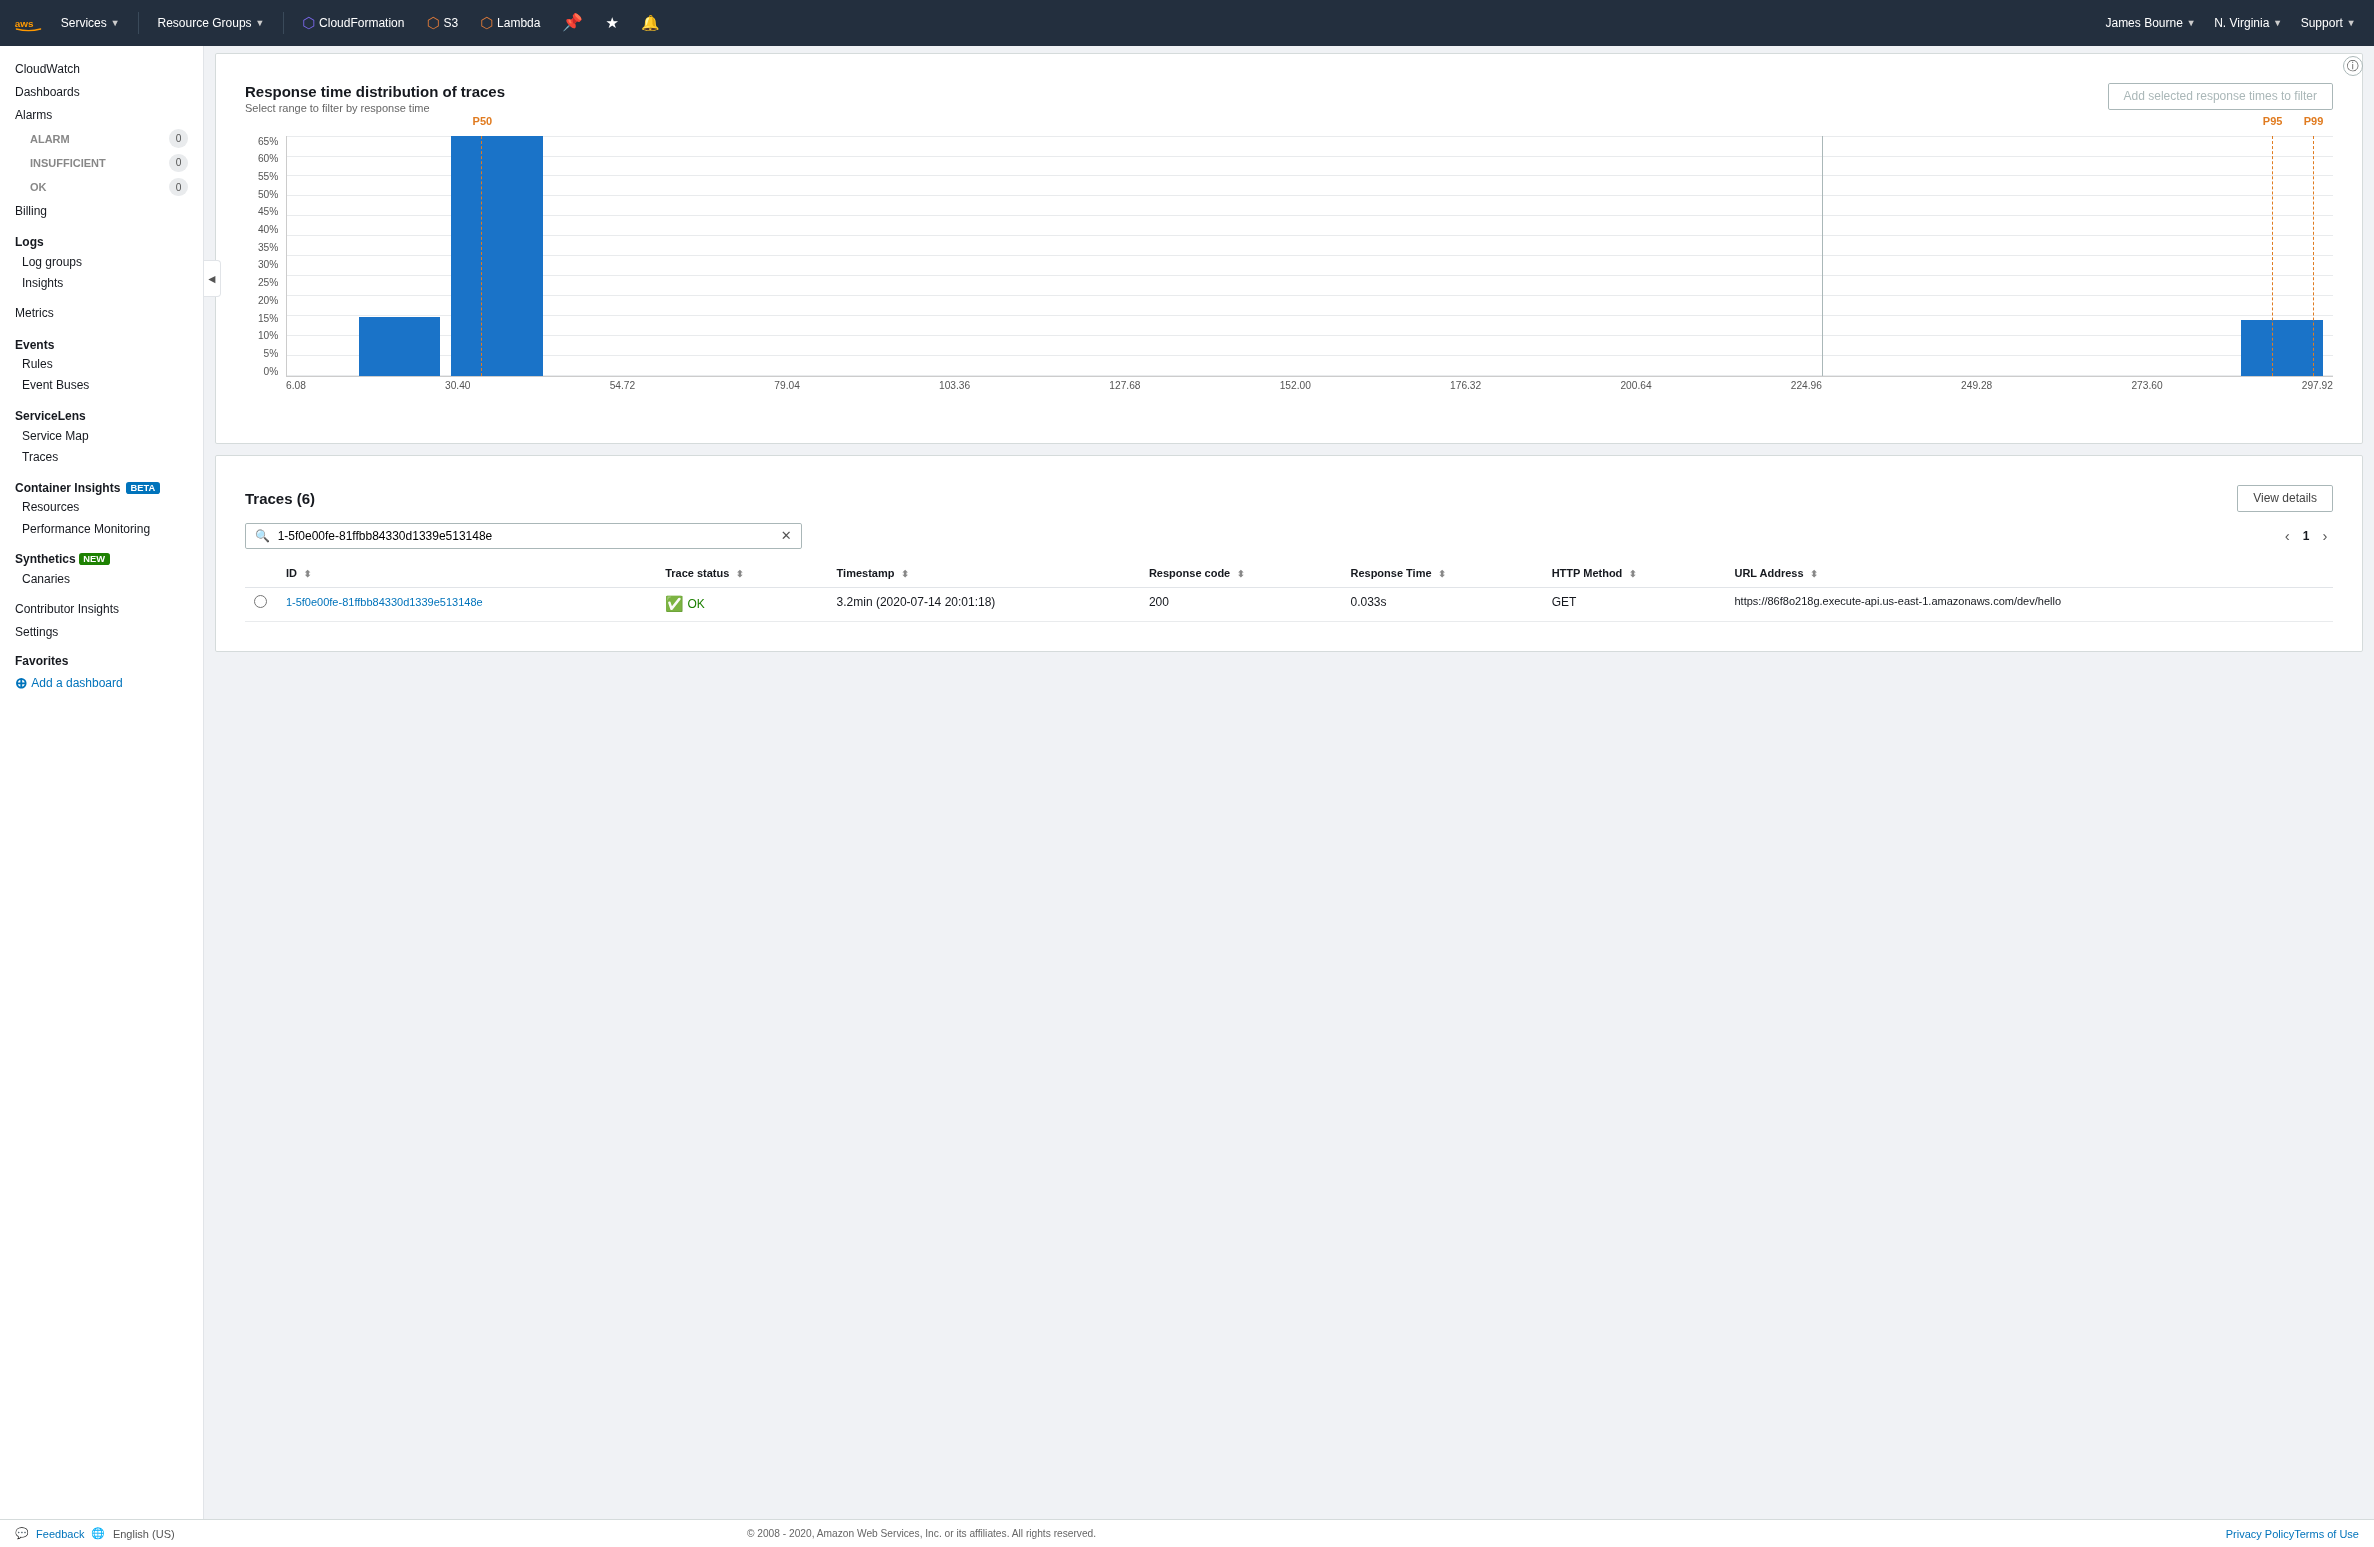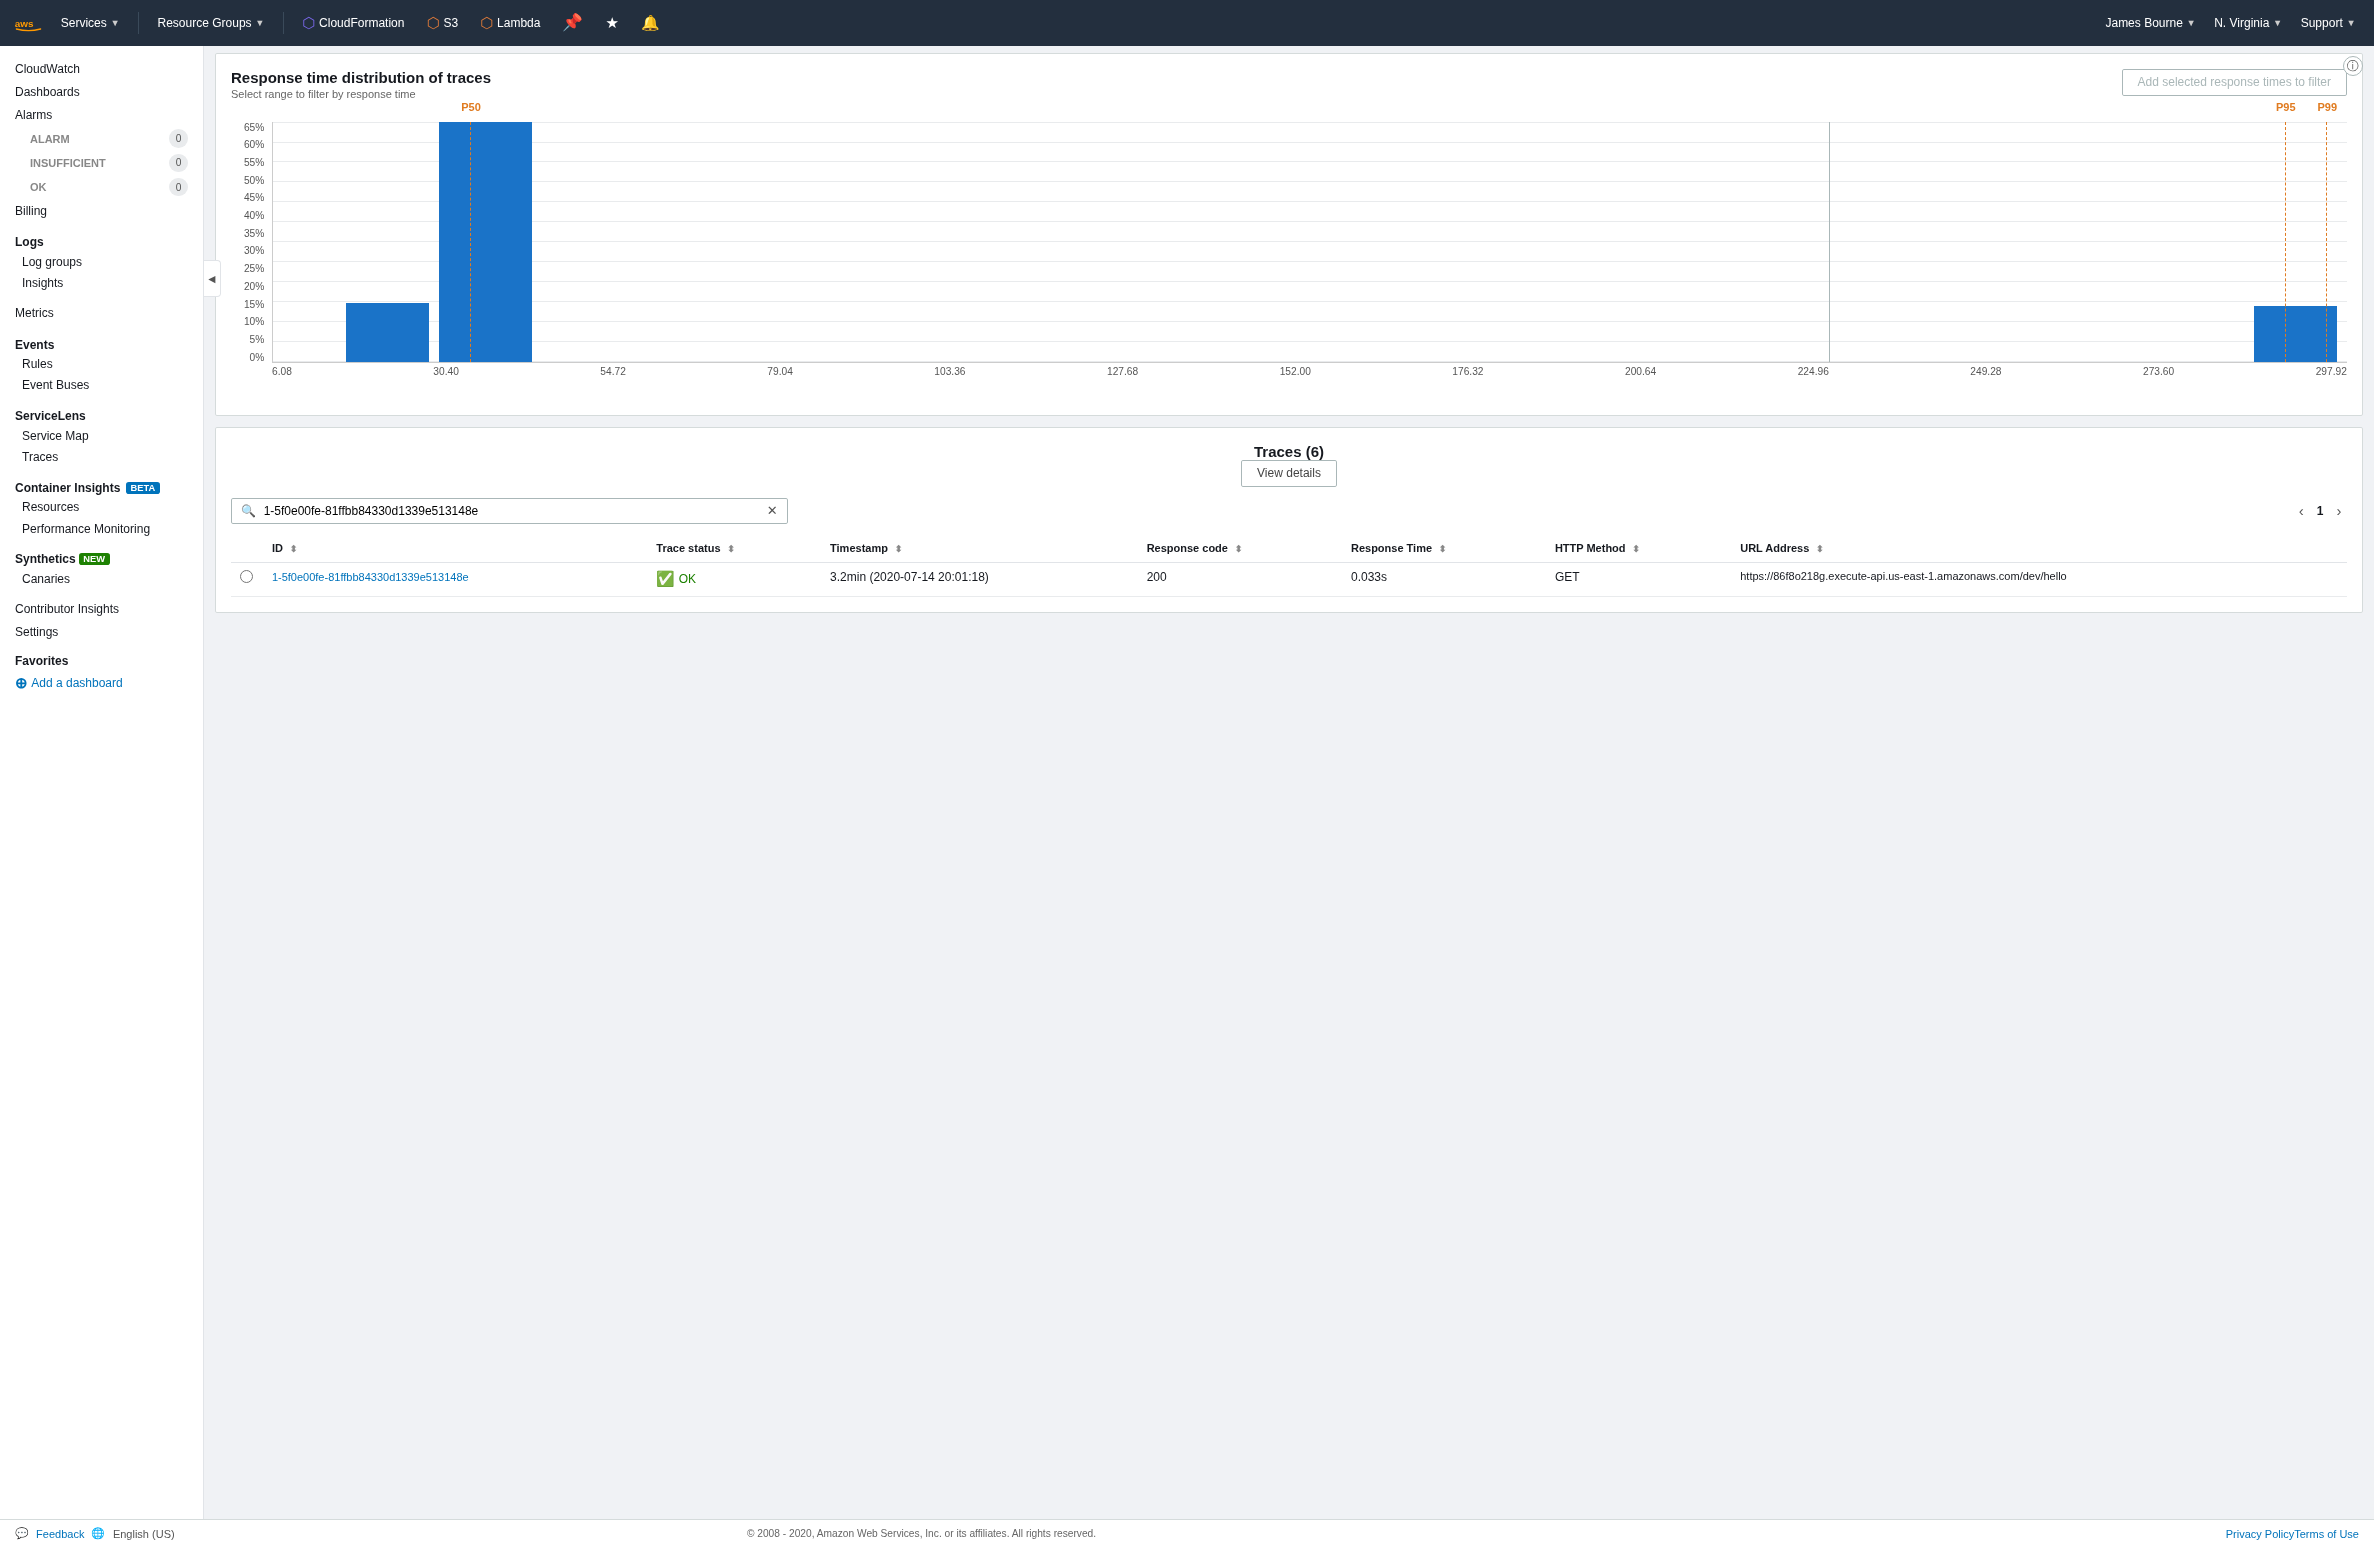--- a/index.html
+++ b/index.html
@@ -108,21 +108,21 @@
       padding: 0;
       background: #f0f2f5;
     }
 
     
     .panel {
       background: #fff;
       border: 0.9px solid #d5dbdb;
       border-radius: 1.9px;
       margin: 11px;
-      padding: 15px;
+      padding: 29px;
     }
 
     
     .chart-header {
       display: flex;
       justify-content: space-between;
       align-items: flex-start;
       margin-bottom: 7.4px;
     }
     .chart-title { font-size: 15px; font-weight: 700; color: #16191f; }
@@ -214,21 +214,20 @@
       text-align: center;
       font-size: 10.2px; color: #555;
     }
 
     
     .traces-header {
       display: flex;
       justify-content: space-between;
       align-items: center;
       margin-bottom: 11px;
-      flex-direction: column;
     }
     .traces-title { font-size: 15px; font-weight: 700; }
 
     .search-bar {
       display: flex; align-items: center;
       border: 0.9px solid #aab7b8;
       border-radius: 1.9px;
       padding: 4.6px 9.3px;
       gap: 7.4px;
       background: #fff;

